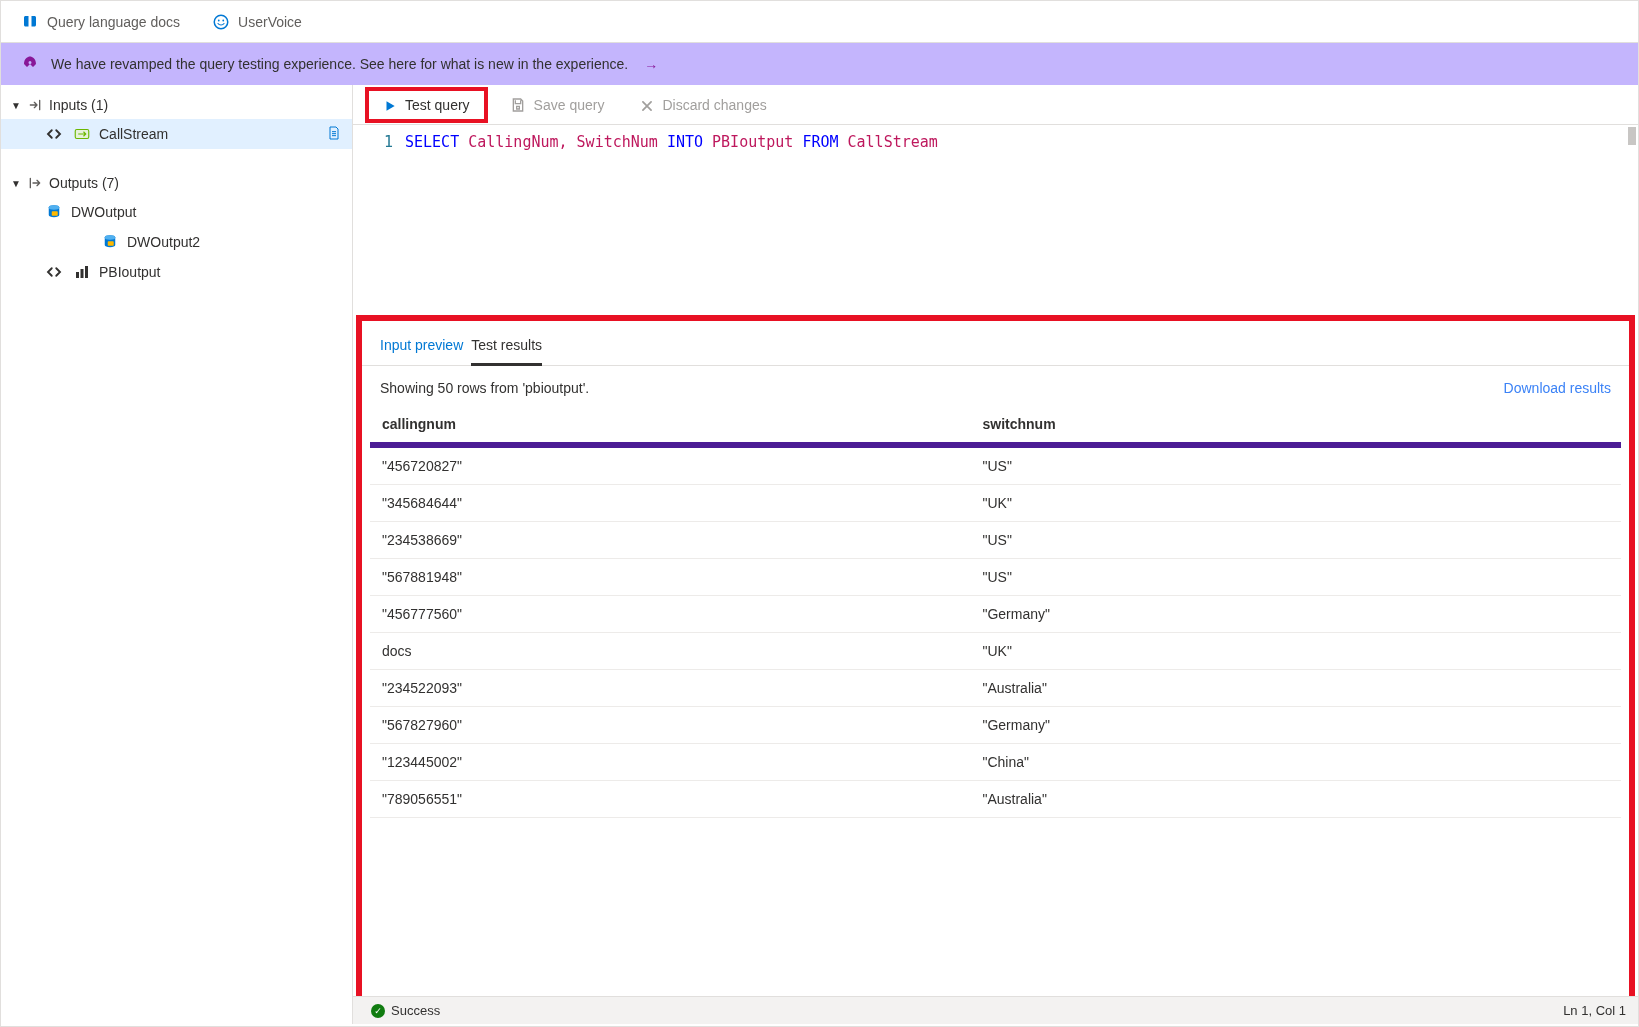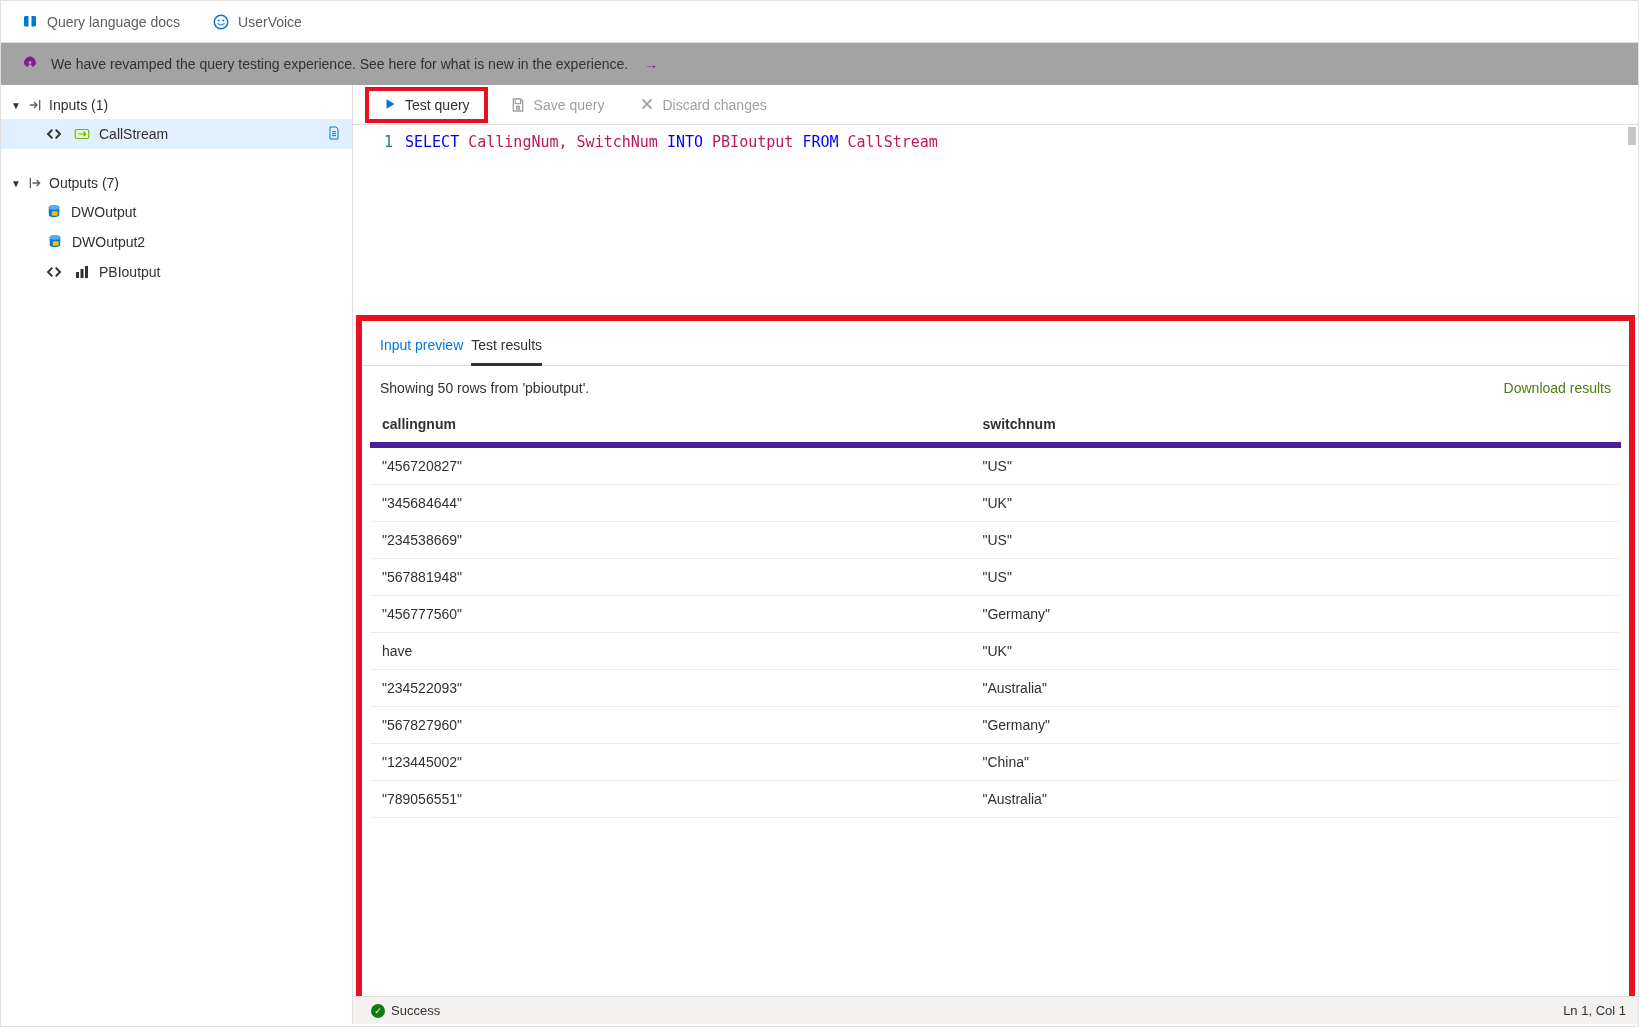--- a/index.html
+++ b/index.html
@@ -26,21 +26,21 @@
       display: flex;
       align-items: center;
       gap: 8px;
       color: #605e5c;
       cursor: pointer;
     }
     .topbar-link svg { fill: #0078d4; }
     
     
     .banner {
-      background: #a3a3a3;
+      background: #c4b5fd;
       padding: 12px 20px;
       display: flex;
       align-items: center;
       gap: 12px;
       color: #323130;
     }
     .banner svg { fill: #881798; }
     .banner-arrow { color: #881798; font-weight: bold; margin-left: 4px;}
     
     
@@ -104,21 +104,21 @@
     .action-toolbar {
       height: 40px;
       display: flex;
       align-items: center;
       padding: 0 12px;
       gap: 8px;
       border-bottom: 1px solid #e1dfdd;
     }
     .action-btn {
       display: flex;
-      align-items: flex-start;
+      align-items: flex-end;
       gap: 8px;
       padding: 6px 14px;
       color: #605e5c;
       cursor: pointer;
       font-size: 14px;
     }
     .action-btn.primary {
       color: #323130;
     }
     .action-btn.primary svg { fill: #0078d4; }
@@ -181,21 +181,21 @@
       color: #323130;
       border-bottom: 3px solid #323130;
       margin-bottom: -1px;
     }
     .results-meta {
       display: flex;
       justify-content: space-between;
       padding: 14px 18px 10px 18px;
       align-items: flex-start;
     }
-    .download-link { color: #4d7c0f; cursor: pointer; }
+    .download-link { color: #3b82f6; cursor: pointer; }
     
     .table-scroll {
       flex: 1;
       overflow-y: auto;
       position: relative;
       margin: 0 8px 0 8px;
     }
     .table-scroll::-webkit-scrollbar { width: 18px; }
     .table-scroll::-webkit-scrollbar-thumb { background: #c8c6c4; }
     .table-scroll::-webkit-scrollbar-track { background: #f3f2f1; }
@@ -317,21 +317,21 @@
       <span class="sub-icon">
         <svg viewBox="0 0 24 24">
             <ellipse cx="12" cy="6" rx="7" ry="3" fill="#0078d4"></ellipse>
             <path d="M5 6v10c0 1.7 3.1 3 7 3s7-1.3 7-3V6" fill="#0078d4"></path>
             <ellipse cx="12" cy="6" rx="7" ry="3" fill="#50b0f0"></ellipse>
             <rect x="9" y="11" width="8" height="6" rx="1" fill="#ffb900"></rect>
           </svg>
       </span>
       <span>DWOutput</span>
     </div>
-    <div class="tree-item" style="padding-left:45px">
+    <div class="tree-item" style="padding-left:100px">
       <span class="sub-icon">
         <svg viewBox="0 0 24 24">
             <ellipse cx="12" cy="6" rx="7" ry="3" fill="#0078d4"></ellipse>
             <path d="M5 6v10c0 1.7 3.1 3 7 3s7-1.3 7-3V6" fill="#0078d4"></path>
             <ellipse cx="12" cy="6" rx="7" ry="3" fill="#50b0f0"></ellipse>
             <rect x="9" y="11" width="8" height="6" rx="1" fill="#ffb900"></rect>
           </svg>
       </span>
       <span>DWOutput2</span>
     </div>
@@ -415,21 +415,21 @@
               </tr>
               <tr>
                 <td>"567881948"</td>
                 <td>"US"</td>
               </tr>
               <tr>
                 <td>"456777560"</td>
                 <td>"Germany"</td>
               </tr>
               <tr>
-                <td>have</td>
+                <td>docs</td>
                 <td>"UK"</td>
               </tr>
               <tr>
                 <td>"234522093"</td>
                 <td>"Australia"</td>
               </tr>
               <tr>
                 <td>"567827960"</td>
                 <td>"Germany"</td>
               </tr>

